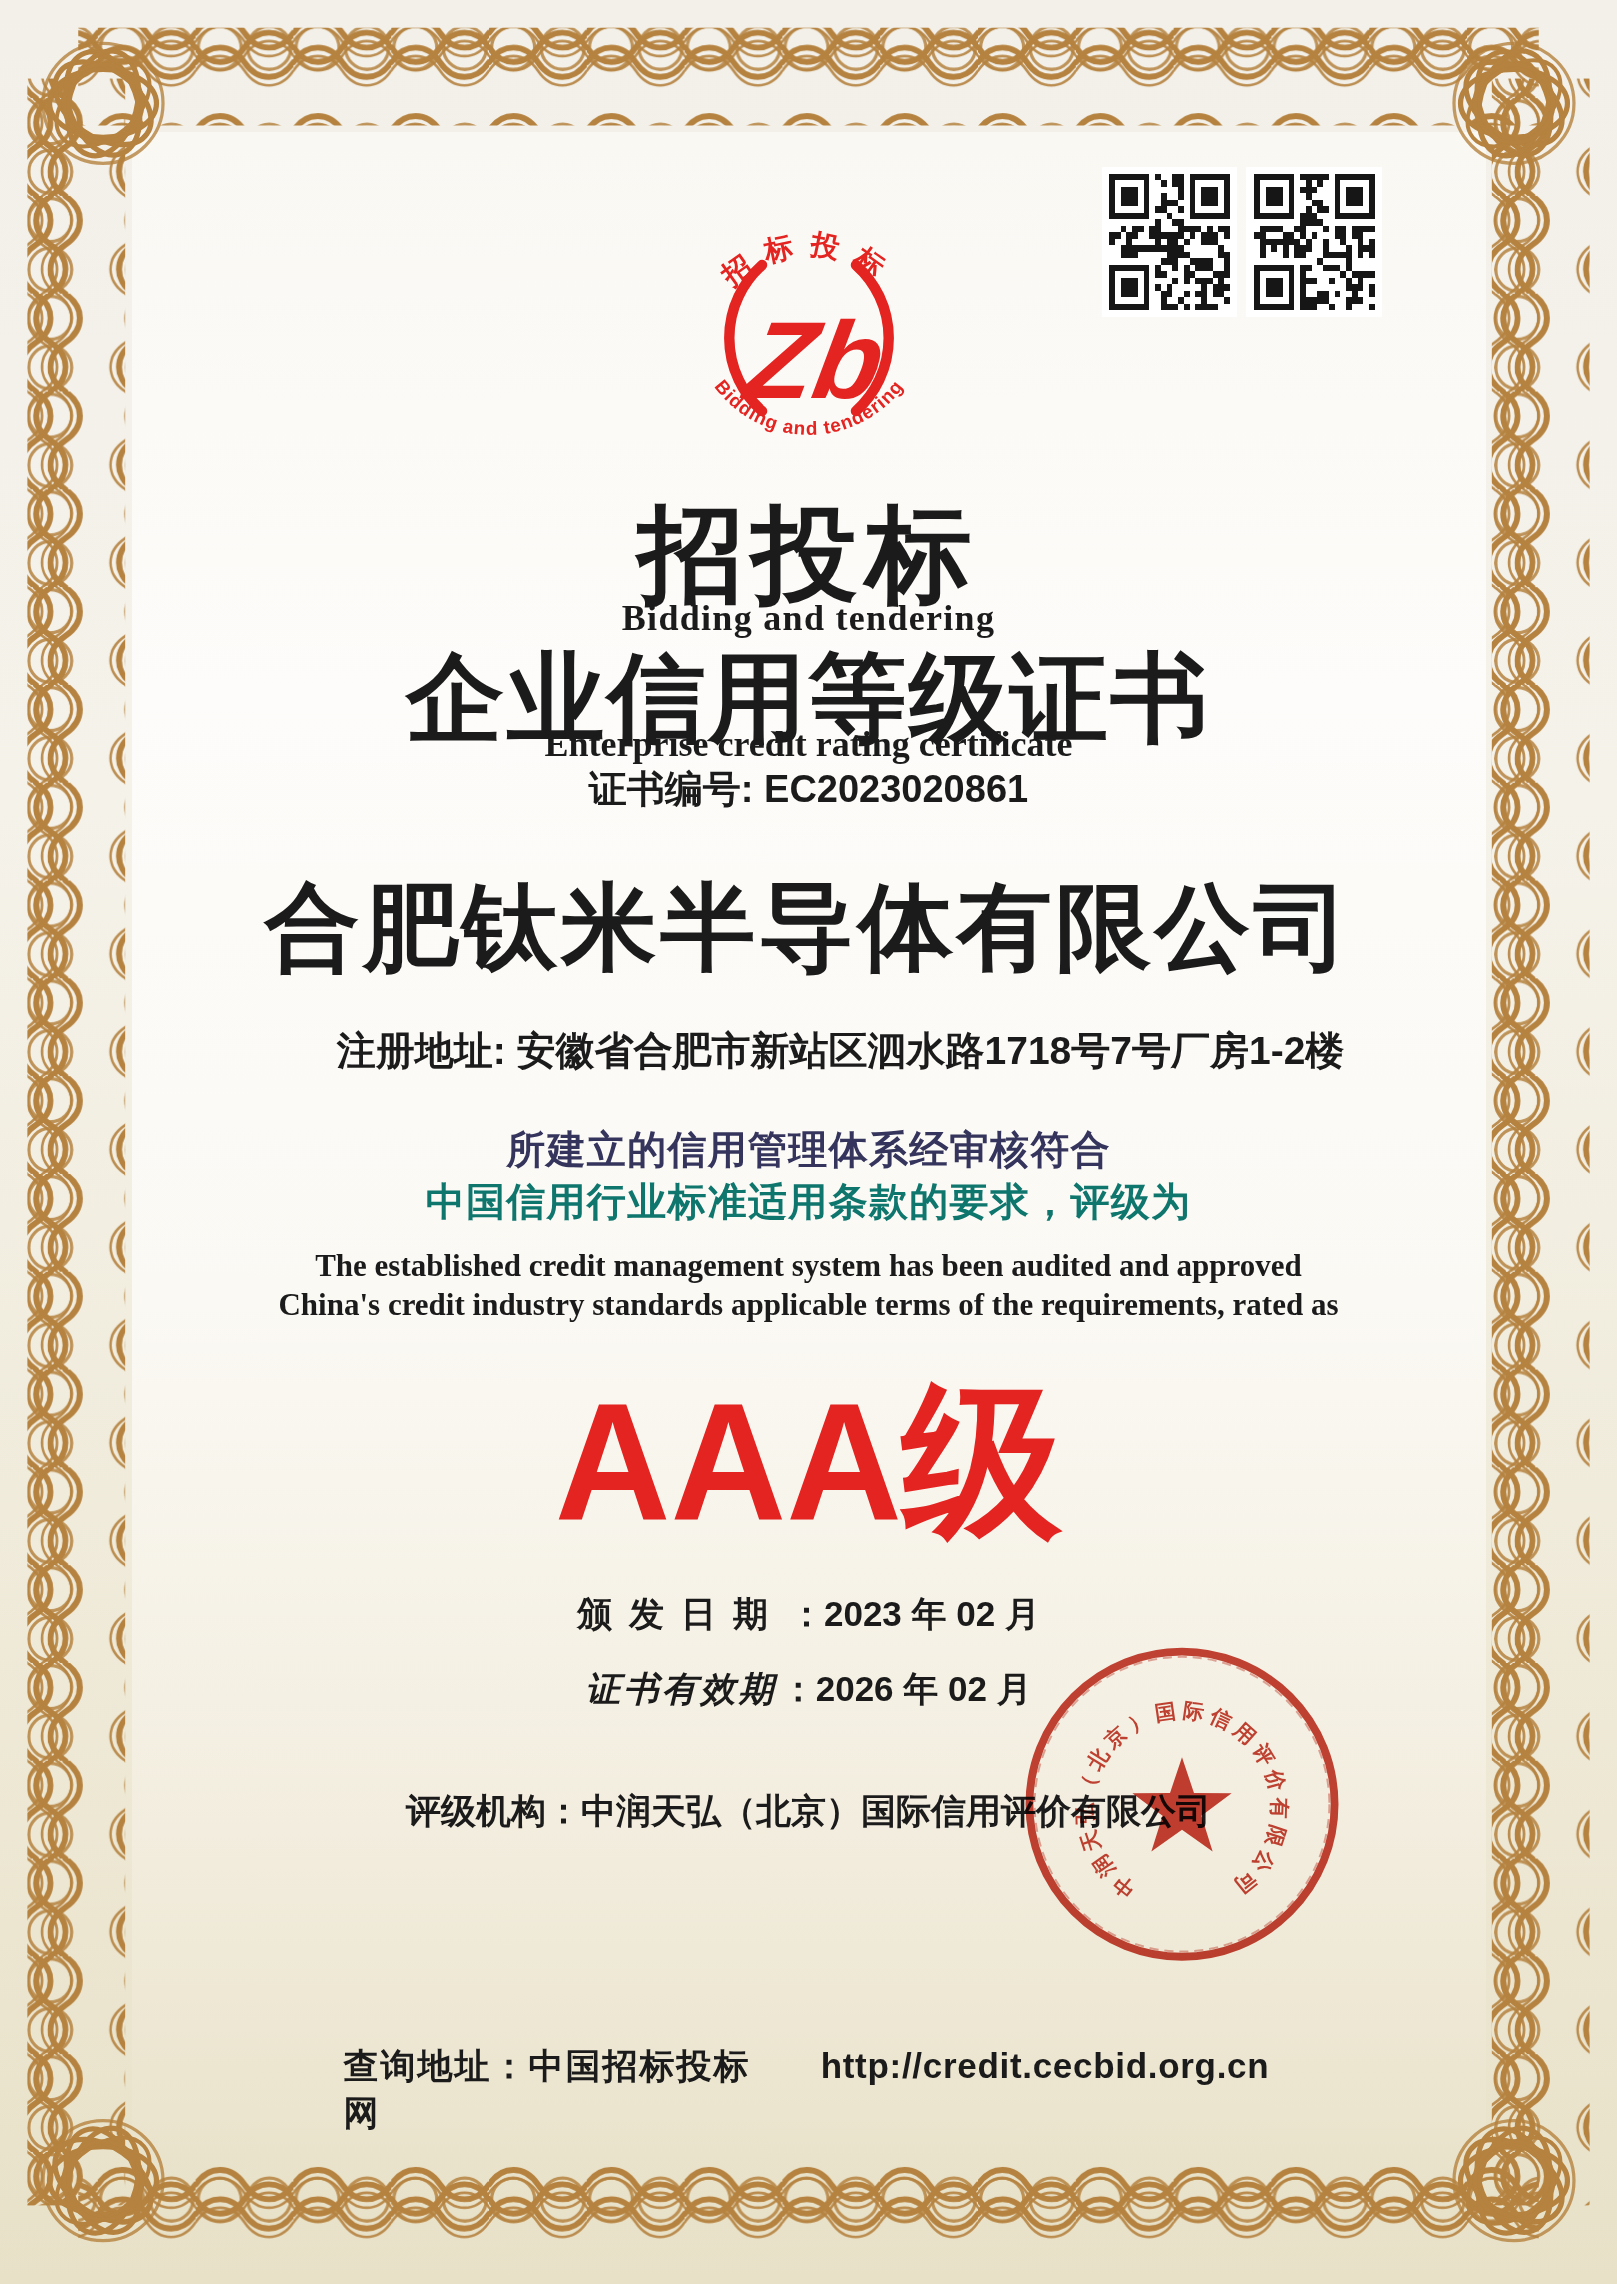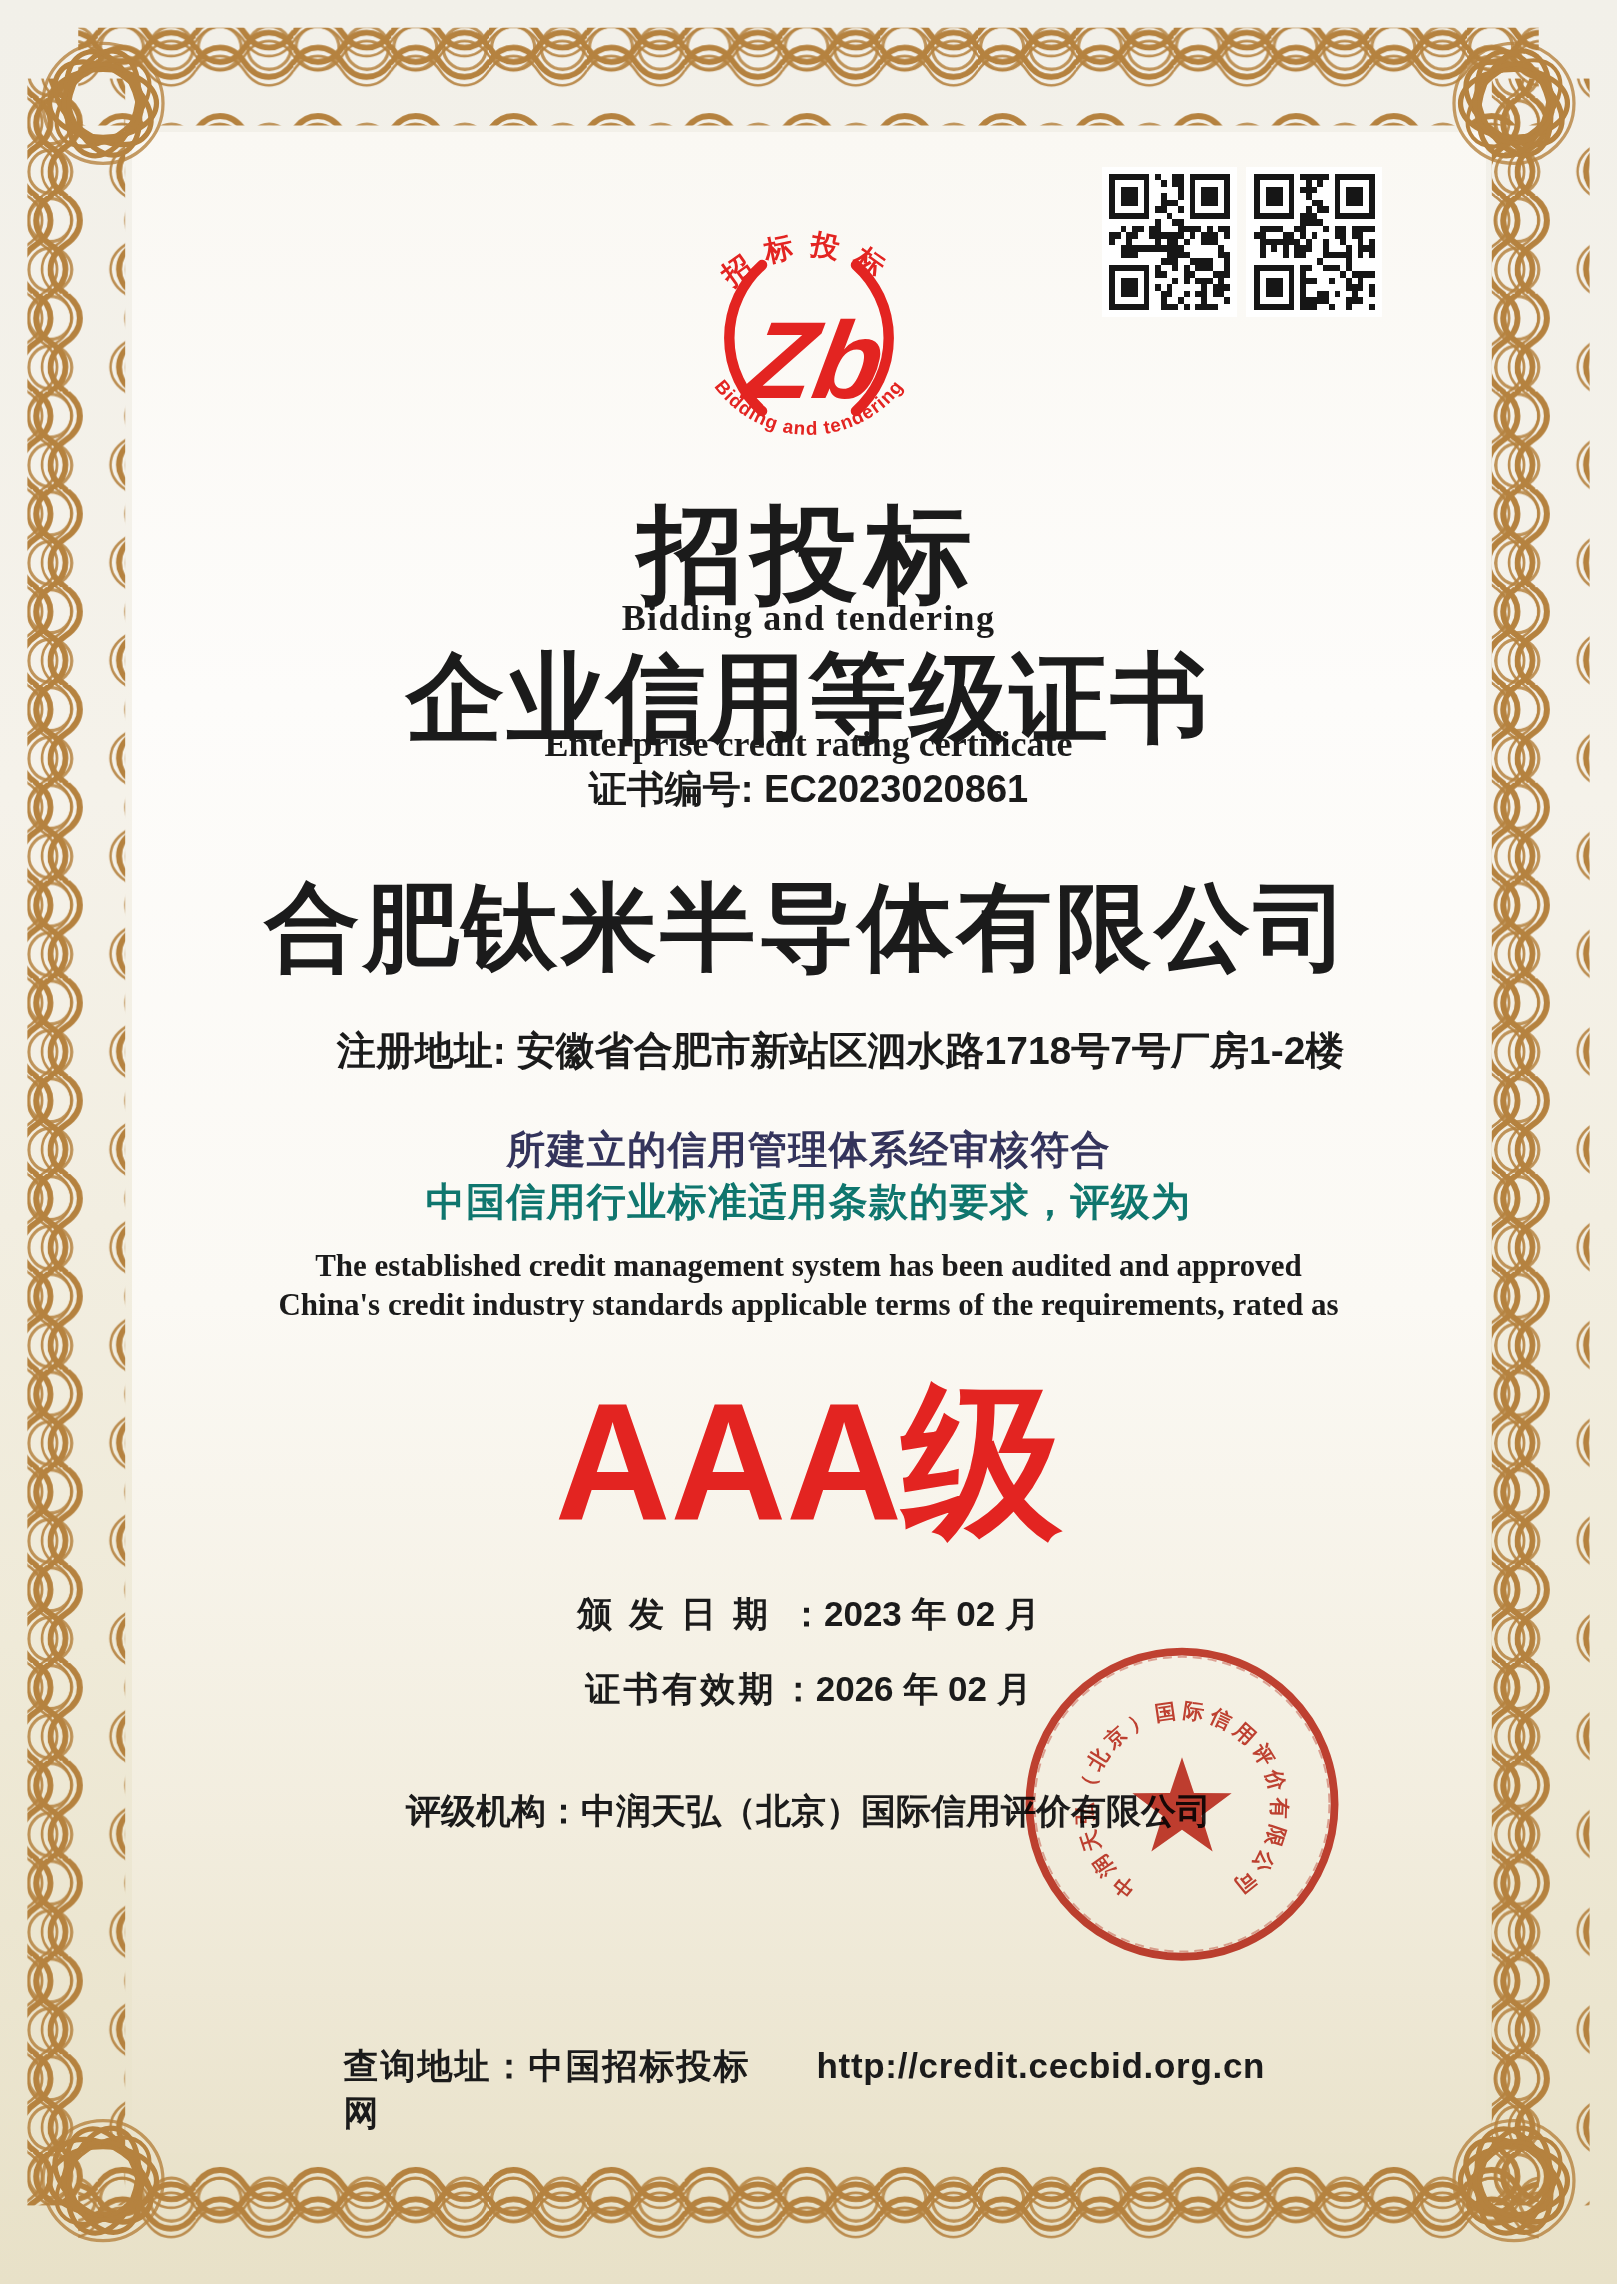--- a/index.html
+++ b/index.html
@@ -31,28 +31,28 @@
   .address{top:1024px;font-size:39px;font-weight:700;padding-left:32px;}
   .st-cn1{top:1123px;font-size:39px;font-weight:600;color:#34345c;letter-spacing:1.3px;}
   .st-cn2{top:1175px;font-size:39px;font-weight:600;color:#0f766e;letter-spacing:1.3px;}
   .st-en1{top:1248px;font-size:31px;font-weight:600;}
   .st-en2{top:1287px;font-size:31px;font-weight:600;}
   .rating{top:1351px;font-size:167px;font-weight:800;color:#e32421;letter-spacing:0px;transform:scaleX(.96);transform-origin:center;}
   .date-line{font-size:35px;font-weight:700;margin-top:35px;}
   .issue{top:1556px;}
   .valid{top:1631px;}
   .date-label-issue{letter-spacing:17px;}
-  .date-label-valid{letter-spacing:3.3px;}
+  .date-label-valid{letter-spacing:3.3px;font-style:italic;}
   .date-value{font-weight:600;margin-left:3.9px;}
   .agency{top:1788px;font-size:35px;font-weight:600;}
   .stamp{position:absolute;left:1019px;top:1636px;mix-blend-mode:multiply;opacity:.95;}
   .footer{position:absolute;left:0;top:2043px;width:1617px;display:flex;flex-direction:column;align-items:center;gap:6.5px;}
   .f-row{display:flex;gap:30px;align-items:baseline;font-family:Liberation Sans, sans-serif;font-size:35px;font-weight:700;}
   .f-label{display:inline-block;width:443px;text-align:left;letter-spacing:2px;}
-  .f-url{display:inline-block;width:457px;text-align:left;letter-spacing:0.7px;}
+  .f-url{display:inline-block;width:457px;text-align:center;letter-spacing:0.7px;}
 </style>
 </head>
 <body>
 
 <svg class="layer" width="1617" height="2284" viewBox="0 0 2480 3502">
   <g stroke="#eae8e5" stroke-width="3" fill="none" opacity="0.85">
     <circle cx="1240" cy="2000" r="980"></circle>
     <ellipse cx="1240" cy="2000" rx="420" ry="980"></ellipse>
     <ellipse cx="1240" cy="2000" rx="760" ry="980"></ellipse>
     <ellipse cx="1240" cy="2000" rx="980" ry="420"></ellipse>

